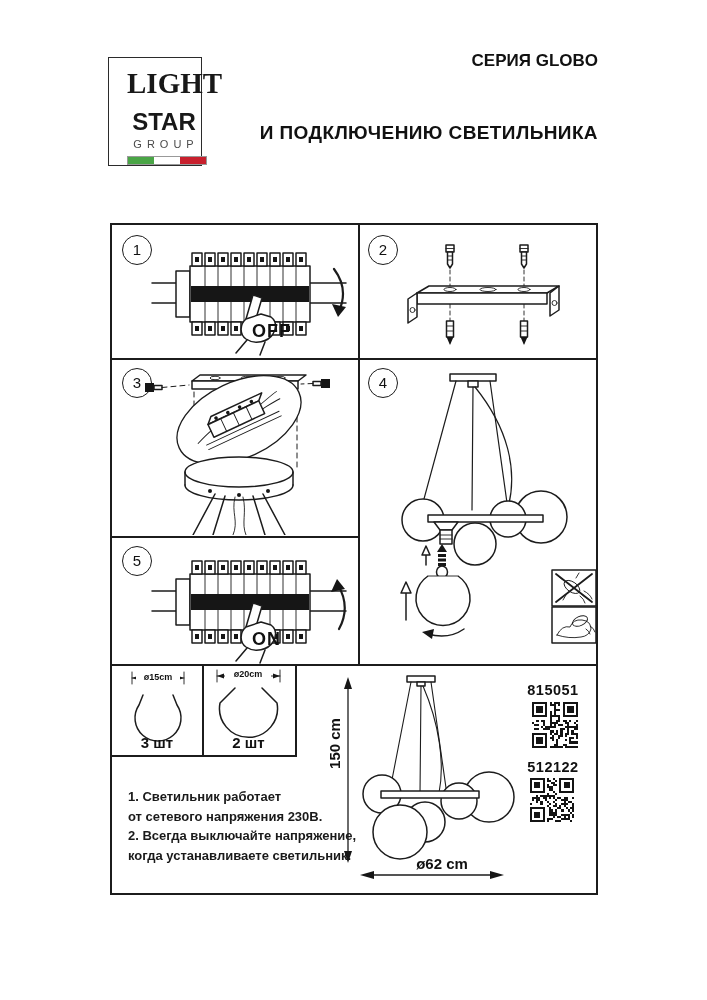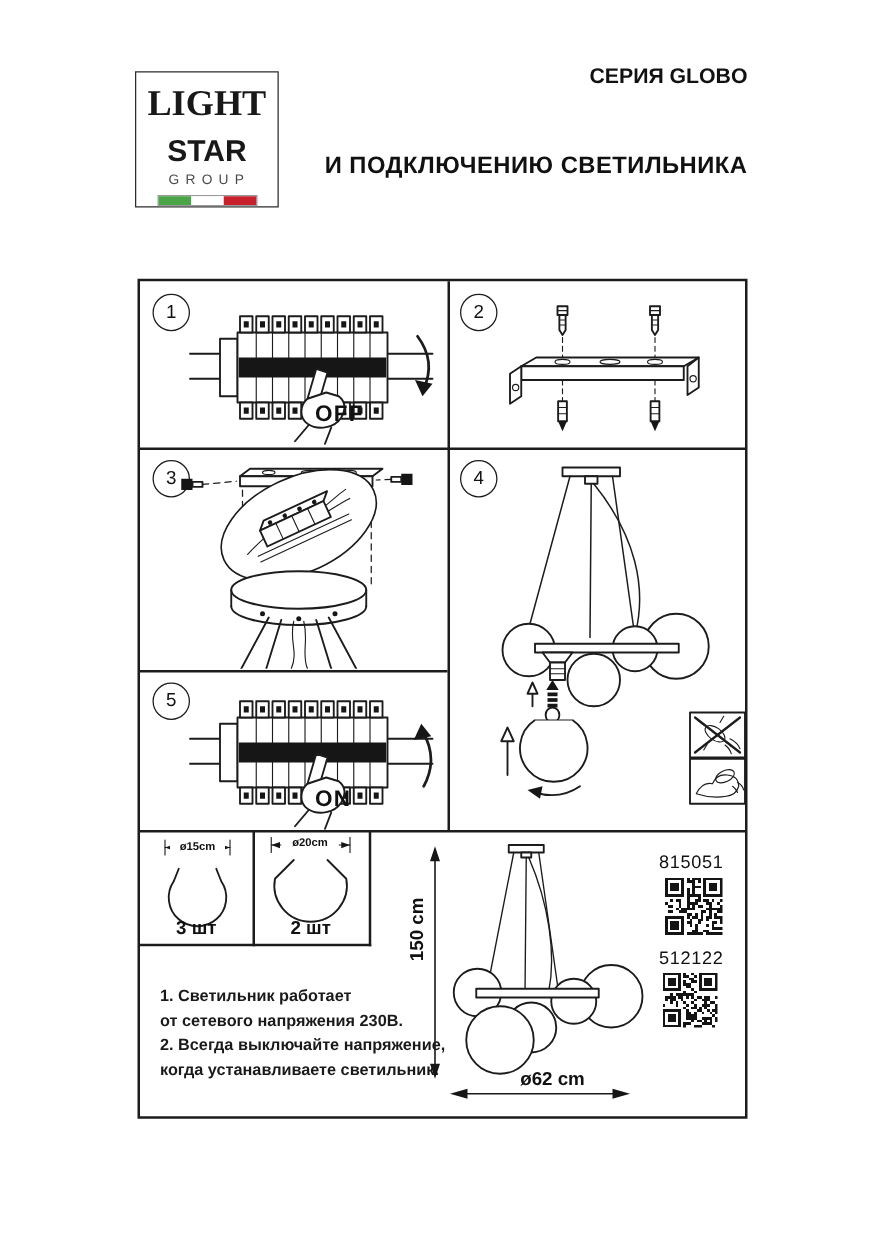--- a/index.html
+++ b/index.html
@@ -6,38 +6,38 @@
   body{width:707px;height:1000px;background:#ffffff;position:relative;
        font-family:"Liberation Sans",sans-serif;color:#111;}
   .abs{position:absolute;}
   .ln{position:absolute;background:#1c1c1c;}
   
   .k{fill:none;stroke:#1c1c1c;stroke-width:1.5;stroke-linecap:round;stroke-linejoin:round;}
   .w{fill:#ffffff;stroke:#1c1c1c;stroke-width:1.5;stroke-linejoin:round;}
   .b{fill:#161616;stroke:none;}
   .thin{stroke-width:0.9;}
   .dash{stroke-dasharray:5 4;stroke-width:1;}
-  .logo-box{left:108px;top:57px;width:115px;height:109px;border:1.5px solid #2b2b2b;
-            text-align:center;box-sizing:border-box;padding-top:12px;background:#fff;}
+  .logo-box{left:108px;top:57px;width:94px;height:109px;border:1.5px solid #2b2b2b;
+            text-align:center;box-sizing:border-box;padding-top:12px;background:#fff;padding-left:18px;}
   .logo-l1{font-family:"Liberation Serif",serif;font-weight:700;font-size:29px;line-height:26px;letter-spacing:0px;color:#181818;}
   .logo-l2{font-family:Liberation Sans, sans-serif;font-weight:700;font-size:24px;line-height:30px;color:#181818;margin-top:11px;}
   .logo-l3{font-size:11px;letter-spacing:5px;color:#4a4a4a;margin-top:1px;margin-left:4px;}
   .flag{width:78px;height:7px;margin:6px auto 0;display:flex;border:0.5px solid #999;}
   .flag div{flex:1;height:100%;}
   .hdr{text-align:right;font-weight:700;}
   .hdr-series{left:250px;top:50px;width:348px;font-size:17px;line-height:22px;}
   .hdr-title{left:230px;top:121px;width:368px;font-size:19px;line-height:24px;letter-spacing:0.4px;}
   .table{left:110px;top:223px;width:488px;height:672px;border:2px solid #1c1c1c;box-sizing:border-box;background:#fff;}
   .stepnum{width:28px;height:28px;border:1.5px solid #1c1c1c;border-radius:50%;
            text-align:center;line-height:28px;font-size:15px;background:#fff;}
   .switch-label{font-size:18px;font-weight:700;letter-spacing:1px;}
   .notes{font-size:13px;line-height:19.5px;font-weight:600;color:#1a1a1a;}
   .count{font-size:15px;font-weight:600;text-align:center;}
   .dimtext{font-size:15px;font-weight:700;text-align:center;}
-  .article{font-size:14.5px;font-weight:400;letter-spacing:0.5px;text-align:center;}
+  .article{font-size:14.5px;font-weight:700;letter-spacing:0.5px;text-align:center;}
   .qr svg{width:100%;height:100%;}
   .qr{background:#fff;}
 </style>
 </head>
 <body>
 
 <svg width="0" height="0" style="position:absolute">
   <defs>
     <g id="tab">
         <rect class="w" width="10" height="13"></rect>

